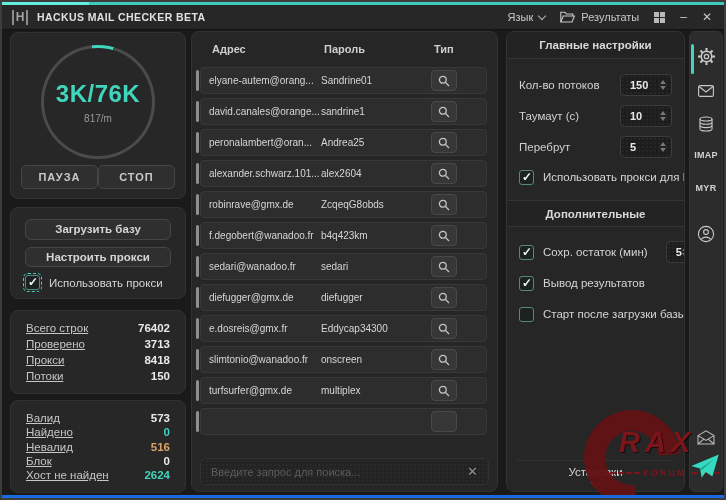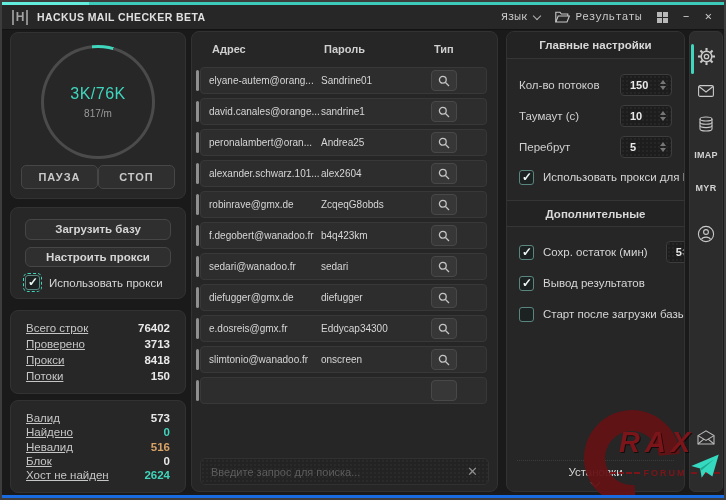--- a/index.html
+++ b/index.html
@@ -11,41 +11,41 @@
     background:linear-gradient(90deg,#63eddc 0%,#63eddc 12%,#3ccabb 12%,#3ccabb 100%); }
   .accent-bottom { height:3px; flex:none; background:#1a6ae0; }
 
   
   .titlebar { height:25px; background:#272727; border-bottom:1px solid #131313;
               display:flex; align-items:center; padding:0 12px 0 10px; gap:9px; flex:none; }
   .logo { width:16px; height:15px; color:#a3a3a3; font-weight:800; font-size:12px;
           display:flex; align-items:center; justify-content:center;
           border-left:2px solid #8c8c8c; border-right:2px solid #8c8c8c; }
   .title { font-size:10.5px; font-weight:700; color:#e0e0e0; letter-spacing:.4px; }
-  .tb-right { margin-left:auto; display:flex; align-items:center; gap:15px;font-family:Liberation Mono, monospace; }
+  .tb-right { margin-left:auto; display:flex; align-items:center; gap:15px; }
   .tb-item { font-size:11px; color:#c8c8c8; display:flex; align-items:center; gap:6px; }
   .chev-down { width:6px; height:6px; border-right:1.4px solid #b5b5b5;
                border-bottom:1.4px solid #b5b5b5; transform:rotate(45deg); margin-top:-3px; }
   .grid-icon { display:grid; grid-template-columns:5px 5px; grid-template-rows:5px 5px; gap:1px; }
   .grid-icon span { background:#b9b9b9; }
   .win-btn { color:#c8c8c8; font-size:12px; line-height:1; }
 
   
   .content { flex:1; position:relative; background:#1a1a1a; overflow:hidden; }
   .card { position:absolute; background:#272727; border:1px solid #323232; border-radius:8px; }
 
   
   #card-progress { left:8px; top:2px; width:176px; height:167px; }
   .ring { position:absolute; left:50%; top:12px; transform:translateX(-50%);
           width:114px; height:114px; border-radius:50%;
           background:conic-gradient(from -6deg,#3fd6bd 0 22deg,#4b4b4b 22deg 360deg); }
   .ring::before { content:""; position:absolute; inset:3px; border-radius:50%; background:#272727; }
   .ring-text { position:absolute; inset:0; z-index:1; display:flex; flex-direction:column;
                align-items:center; justify-content:center; gap:5px; }
-  .counter { color:#3fd6bd; font-size:16px; font-weight:400; letter-spacing:.5px; }
+  .counter { color:#3fd6bd; font-size:24px; font-weight:700; letter-spacing:.5px; }
   .rate { color:#9a9a9a; font-size:10px; }
   .btn-row { position:absolute; left:10px; right:10px; bottom:9px; display:flex; }
   .btn { flex:1; height:24px; background:#2f2f2f; border:1px solid #464646; border-radius:5px;
          color:#cacaca; font-size:11px; font-weight:700; letter-spacing:1px;
          display:flex; align-items:center; justify-content:center; cursor:pointer; }
 
   
   #card-actions { left:8px; top:177px; width:176px; height:92px; padding:11px 14px 8px;
                   display:flex; flex-direction:column; align-items:center; gap:7px; }
   .wide-btn { width:100%; height:25px; background:#2f2f2f; border:1px solid #464646;
@@ -367,20 +367,30 @@
     <span class="cell-email">slimtonio@wanadoo.fr</span>
     <span class="cell-pass">onscreen</span>
     <span class="mag-btn">
       <svg width="12" height="12" viewBox="0 0 12 12" fill="none" stroke="#c4c4c4" stroke-width="1.3">
         <circle cx="4.8" cy="4.8" r="3.4"></circle>
                 <line x1="7.5" y1="7.5" x2="11" y2="11"></line>
       </svg>
     </span>
   </div>
 
+  <div class="trow">
+    <span class="cell-email">turfsurfer@gmx.de</span>
+    <span class="cell-pass">multiplex</span>
+    <span class="mag-btn">
+      <svg width="12" height="12" viewBox="0 0 12 12" fill="none" stroke="#c4c4c4" stroke-width="1.3">
+        <circle cx="4.8" cy="4.8" r="3.4"></circle>
+                <line x1="7.5" y1="7.5" x2="11" y2="11"></line>
+      </svg>
+    </span>
+  </div>
 
   <div class="trow">
     <span class="cell-email"></span>
     <span class="cell-pass"></span>
     <span class="mag-btn">
       
     </span>
   </div>
 </div>
       <div class="search-bar">

